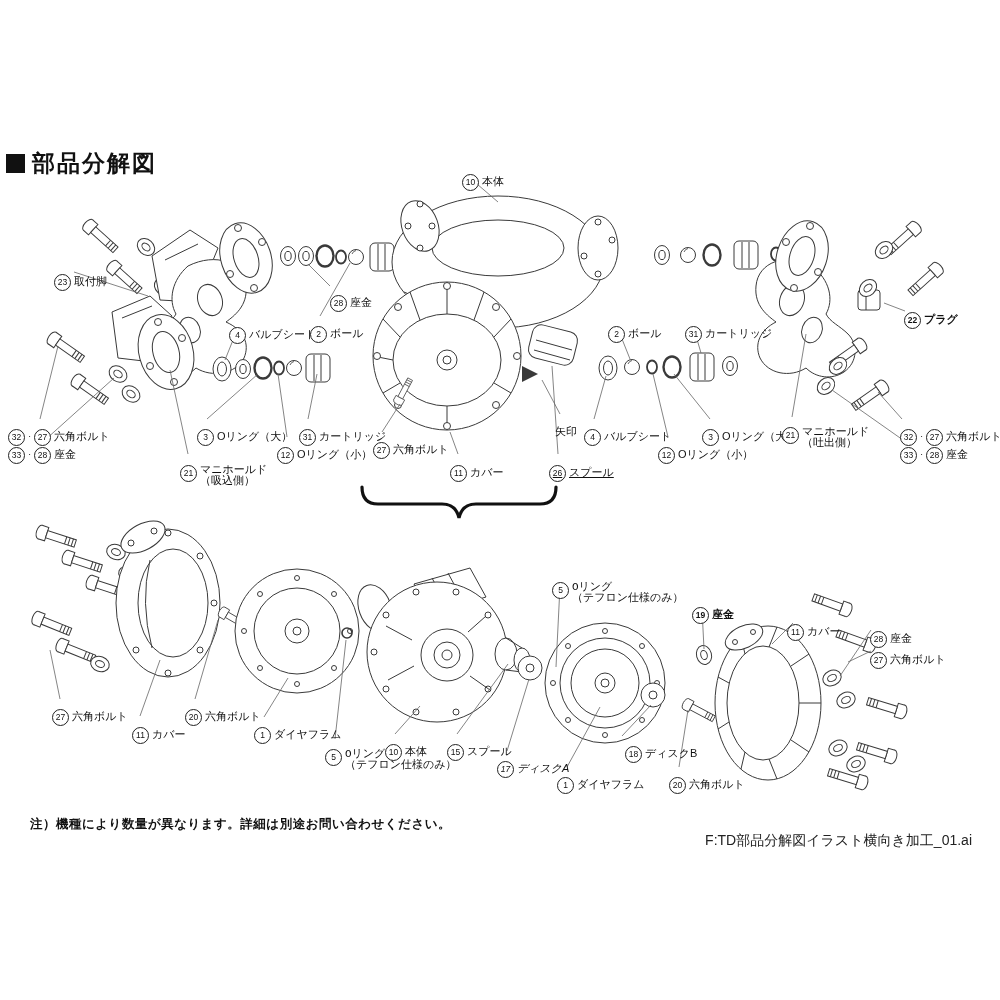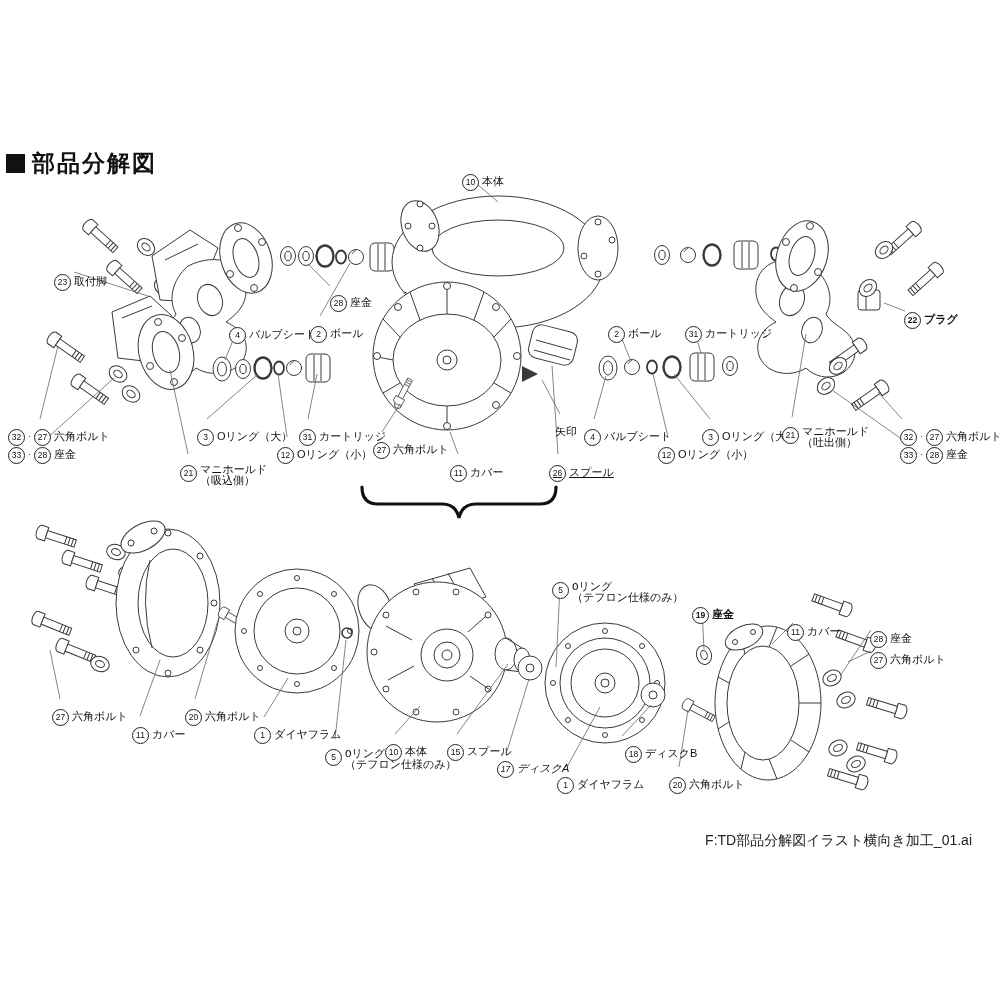--- a/index.html
+++ b/index.html
@@ -509,14 +509,15 @@
       <div class="callout" style="left: 612px; top: 734px; margin-left: 13px;">
         <span class="cnum">18</span>
         <span class="clabel">ディスクB</span>
       </div>
       <div class="callout" style="left: 669px; top: 765px;">
         <span class="cnum">20</span>
         <span class="clabel">六角ボルト</span>
       </div>
     </div>
 
+  <div class="note">注）機種により数量が異なります。詳細は別途お問い合わせください。</div>
   <div class="credit">F:TD部品分解図イラスト横向き加工_01.ai</div>
 </div>
 
 </body></html>

